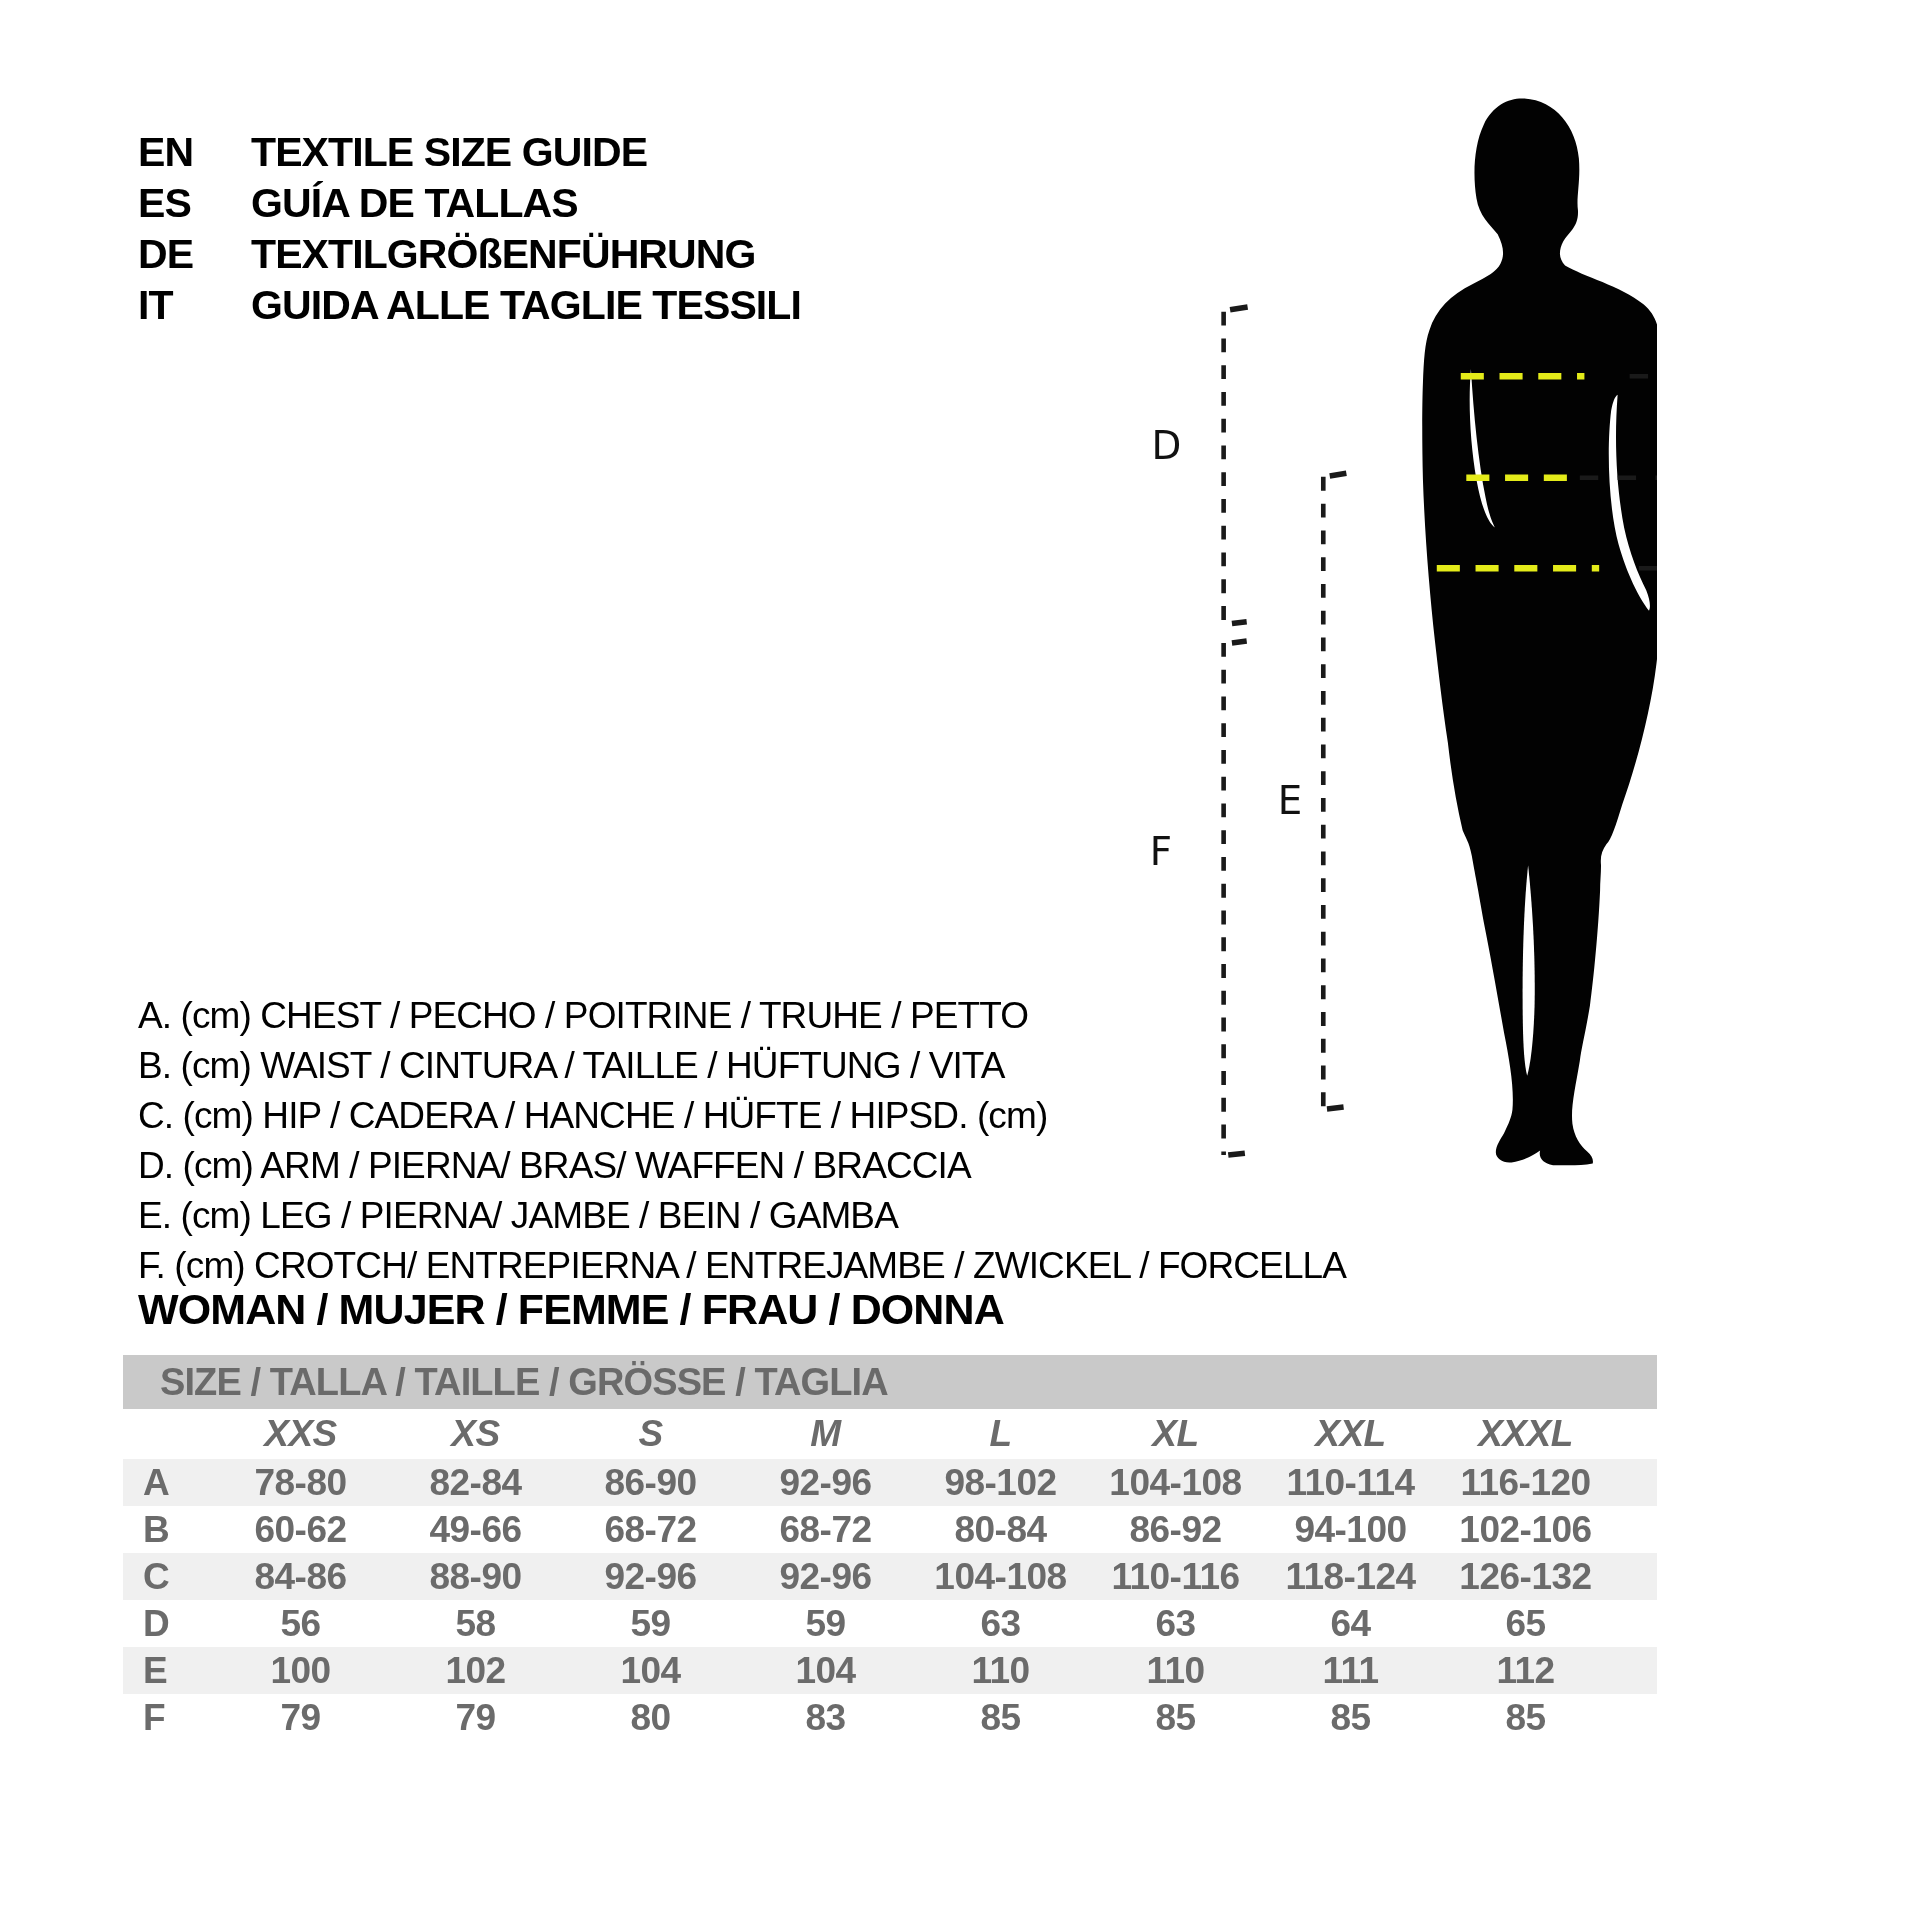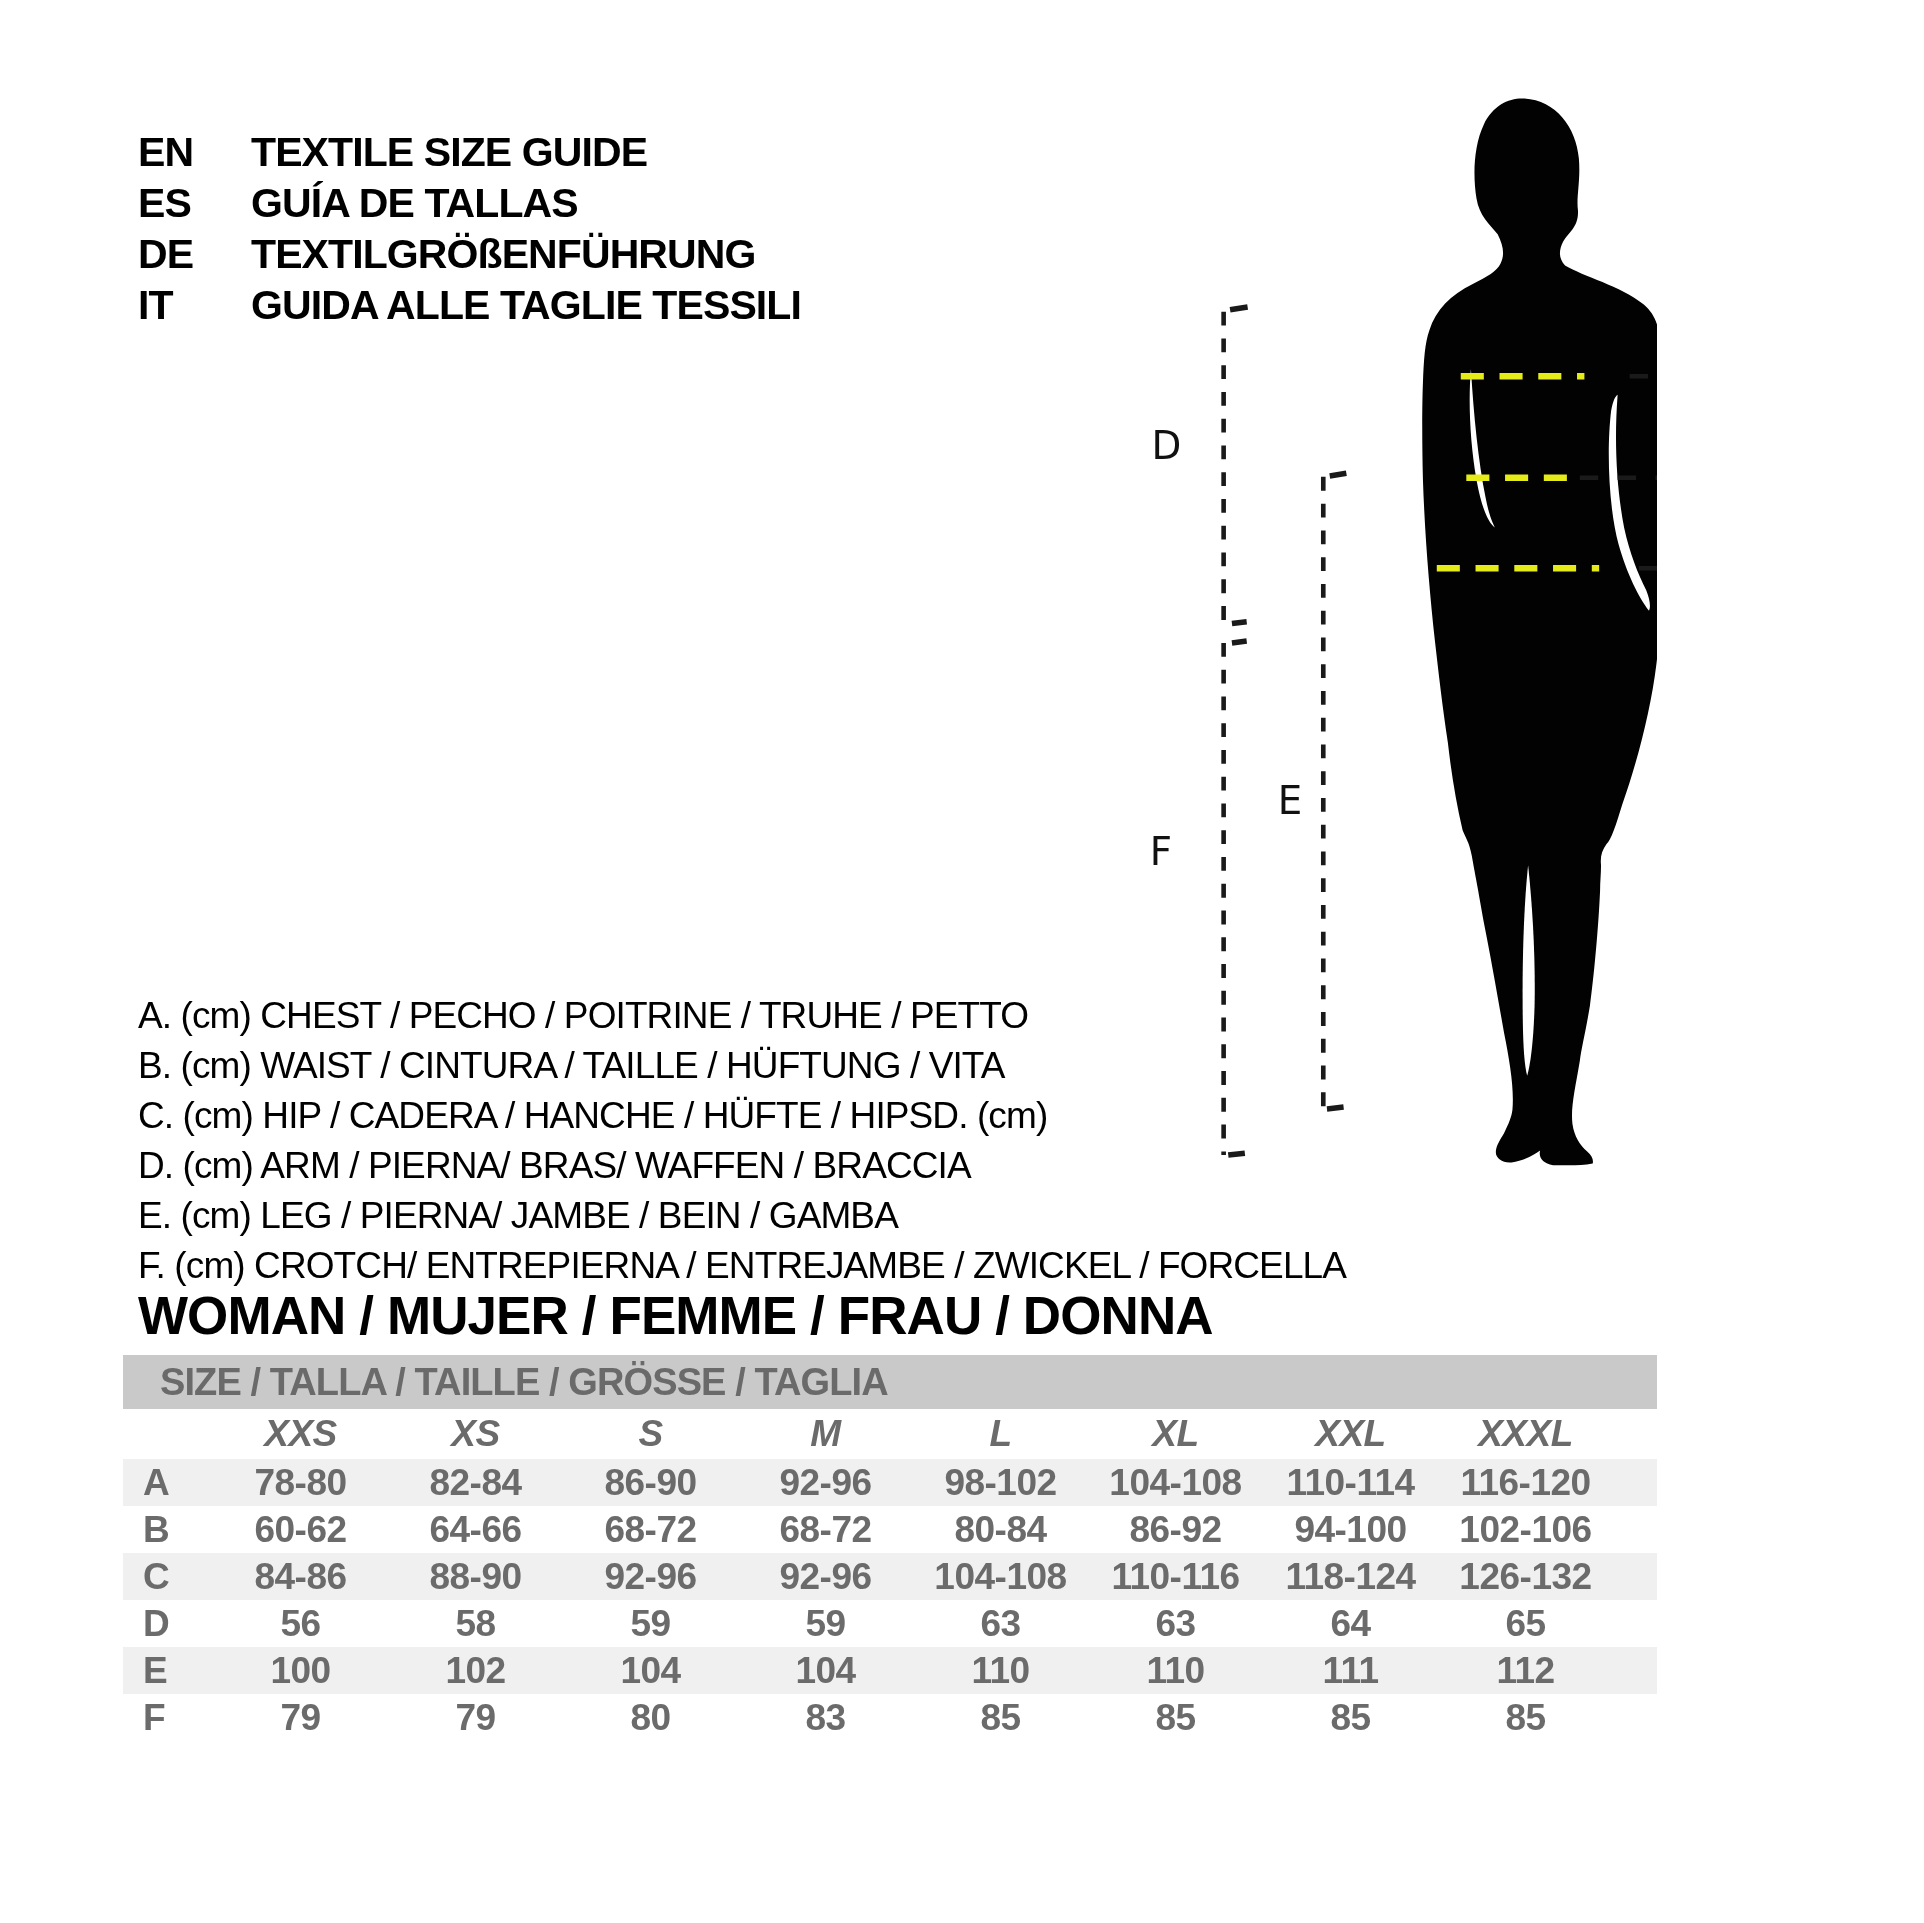--- a/index.html
+++ b/index.html
@@ -7,21 +7,21 @@
     position:relative;width:1657px;height:1923px;background:#ffffff;overflow:hidden;
     font-family:"Liberation Sans","DejaVu Sans",sans-serif;color:#000;
   }
   
   .lang-block{position:absolute;left:138px;top:127px;font-weight:bold;font-size:41px;line-height:51px;letter-spacing:-0.9px;}
   .lang-row{display:flex;}
   .lang-code{width:113px;flex:0 0 113px;}
   
   .legend-block{position:absolute;left:138px;top:956px;font-weight:normal;font-size:37px;line-height:50px;letter-spacing:-0.9px;white-space:nowrap;margin-top:35px;}
   
-  .woman-line{position:absolute;left:138px;top:1285px;font-weight:bold;font-size:53px;letter-spacing:-0.9px;white-space:nowrap;}
+  .woman-line{position:absolute;left:138px;top:1285px;font-weight:bold;font-size:43px;letter-spacing:-0.9px;white-space:nowrap;}
   
   .size-table{position:absolute;left:123px;top:1355px;width:1680px;}
   .band{height:54px;background:#c9c9c9;display:flex;align-items:center;}
   .band-title{color:#6a6a6a;font-weight:bold;font-size:38px;letter-spacing:-0.9px;padding-left:37px;}
   .trow{display:grid;grid-template-columns:90px repeat(8,175px) 1fr;align-items:center;
         color:#6b6b6b;font-weight:bold;font-size:37px;letter-spacing:-0.5px;}
   .trow.hdr{height:50px;font-style:italic;}
   .trow.data{height:47px;}
   .trow .cell{text-align:center;}
   .trow .rlabel{text-align:left;padding-left:20px;}
@@ -90,21 +90,21 @@
           <div class="cell">92-96</div>
           <div class="cell">98-102</div>
           <div class="cell">104-108</div>
           <div class="cell">110-114</div>
           <div class="cell">116-120</div>
           <div></div>
         </div>
         <div class="trow data">
           <div class="cell rlabel">B</div>
           <div class="cell">60-62</div>
-          <div class="cell">64-66</div>
+          <div class="cell">49-66</div>
           <div class="cell">68-72</div>
           <div class="cell">68-72</div>
           <div class="cell">80-84</div>
           <div class="cell">86-92</div>
           <div class="cell">94-100</div>
           <div class="cell">102-106</div>
           <div></div>
         </div>
         <div class="trow data stripe">
           <div class="cell rlabel">C</div>

